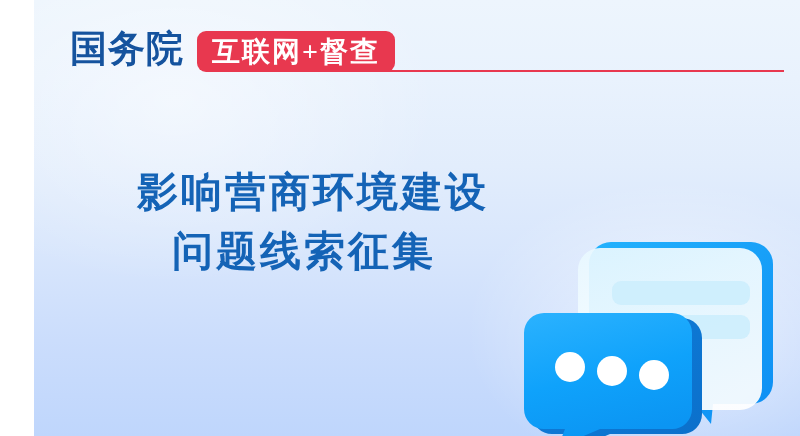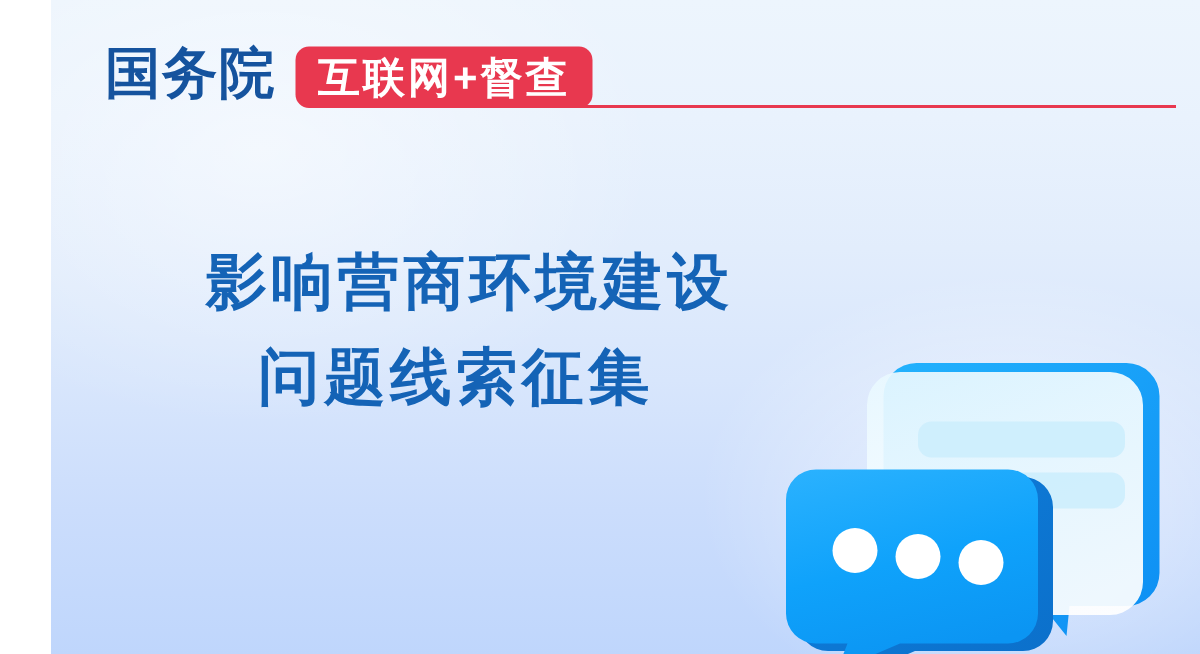--- a/index.html
+++ b/index.html
@@ -52,20 +52,21 @@
     position:absolute; left:163px; top:31px;
     height:41px;
     padding:0 15px;
     display:flex; align-items:center;
     background:#e8384f;
     border-radius:9px;
     color:#ffffff;
     font-size:28px; font-weight:bold;
     letter-spacing:2px;
     white-space:nowrap;
+    font-family:Liberation Serif, serif;
   }
   .header-rule {
     position:absolute; left:352px; top:70px;
     width:398px; height:2px;
     background:#e8384f;
   }
 
   
   #title-block {
     position:absolute; left:0px; top:163px;
@@ -73,21 +74,21 @@
     text-align:center;
   }
   .title-line {
     color:#1463b6;
     font-size:41px;
     font-weight:bold;
     letter-spacing:3px;
     line-height:59px;
     white-space:nowrap;
   }
-  .title-line.l1 { padding-left:18px;font-family:Liberation Mono, monospace; }
+  .title-line.l1 { padding-left:18px; }
   .title-line.l2 { padding-left:0px; }
 
   
   #illustration {
     position:absolute; left:480px; top:215px;
     width:300px; height:221px;
   }
   #illustration svg { display:block; }
 </style>
 </head>

